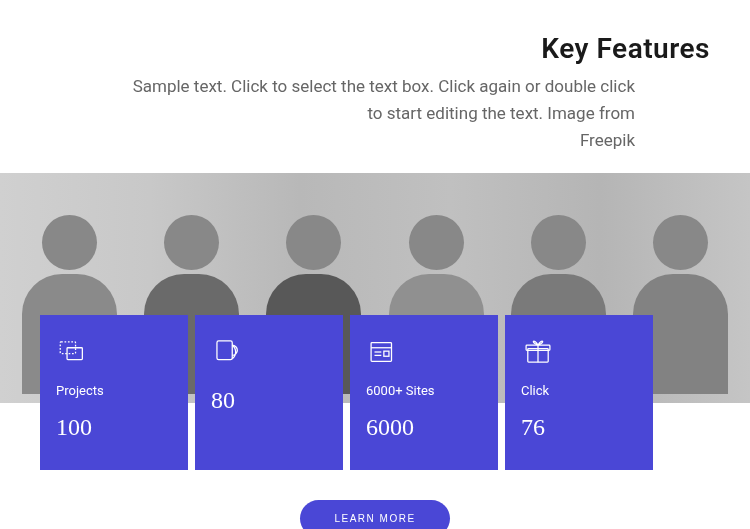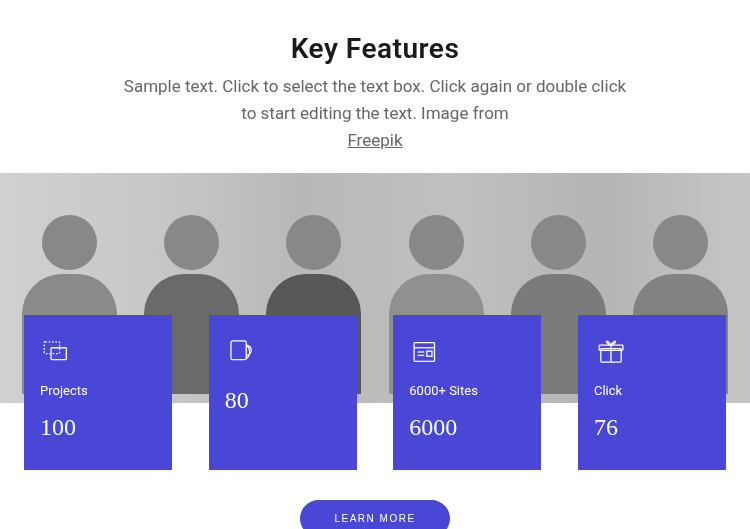--- a/index.html
+++ b/index.html
@@ -4,39 +4,38 @@
 <style>
 * { margin: 0; padding: 0; box-sizing: border-box; }
 body {
   width: 750px;
   height: 529px;
   font-family: -apple-system, BlinkMacSystemFont, "Segoe UI", Roboto, sans-serif;
   background: #fff;
   overflow: hidden;
 }
 .header {
-  text-align: center;
+  text-align: right;
   padding: 32px 40px 18px;
 }
 .title {
   font-size: 28px;
   font-weight: 600;
   color: #1a1a1a;
   letter-spacing: 0.5px;
   margin-bottom: 8px;
 }
 .subtitle {
   font-size: 17px;
   color: #666;
   line-height: 1.6;
   max-width: 520px;
   margin: 0 auto;
 }
 .subtitle .link {
-  text-decoration: underline;
   color: #666;
   cursor: pointer;
 }
 .hero {
   position: relative;
   width: 100%;
 }
 .hero-image {
   width: 100%;
   height: 230px;
@@ -74,24 +73,24 @@
 .p1 .person-body { background: #8a8a8a; }
 .p2 .person-body { background: #6a6a6a; }
 .p3 .person-body { background: #585858; }
 .p4 .person-body { background: #909090; }
 .p5 .person-body { background: #7a7a7a; }
 .p6 .person-body { background: #828282; }
 
 .cards {
   position: relative;
   display: flex;
-  justify-content: space-between;
+  justify-content: flex-start;
   gap: 7px;
   margin-top: -88px;
-  padding: 0 24px;
+  padding: 0 40px;
   z-index: 2;
 }
 .card {
   background: #4a47d6;
   color: #fff;
   width: 148px;
   height: 155px;
   padding: 18px 16px 12px;
   display: flex;
   flex-direction: column;

